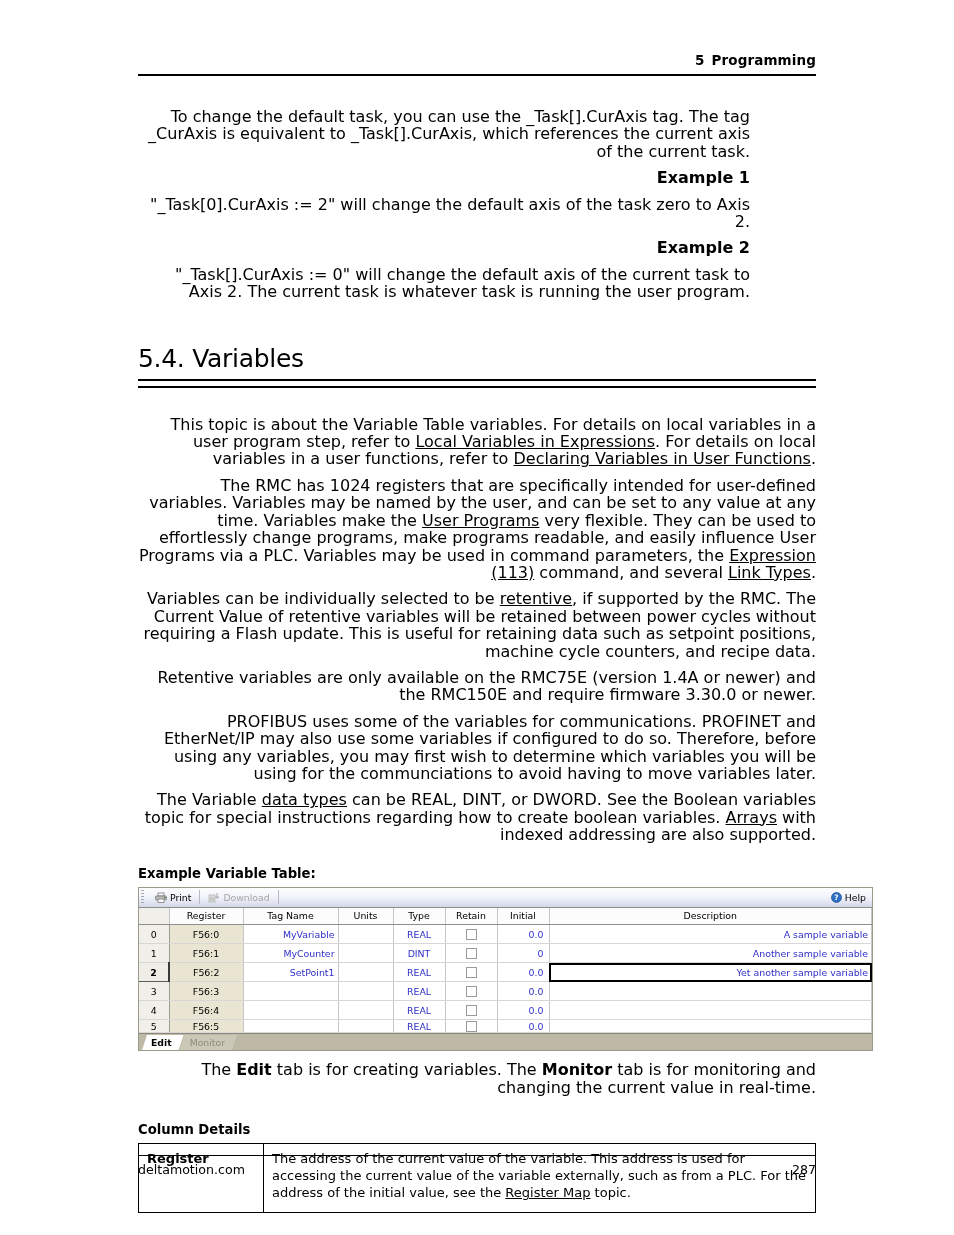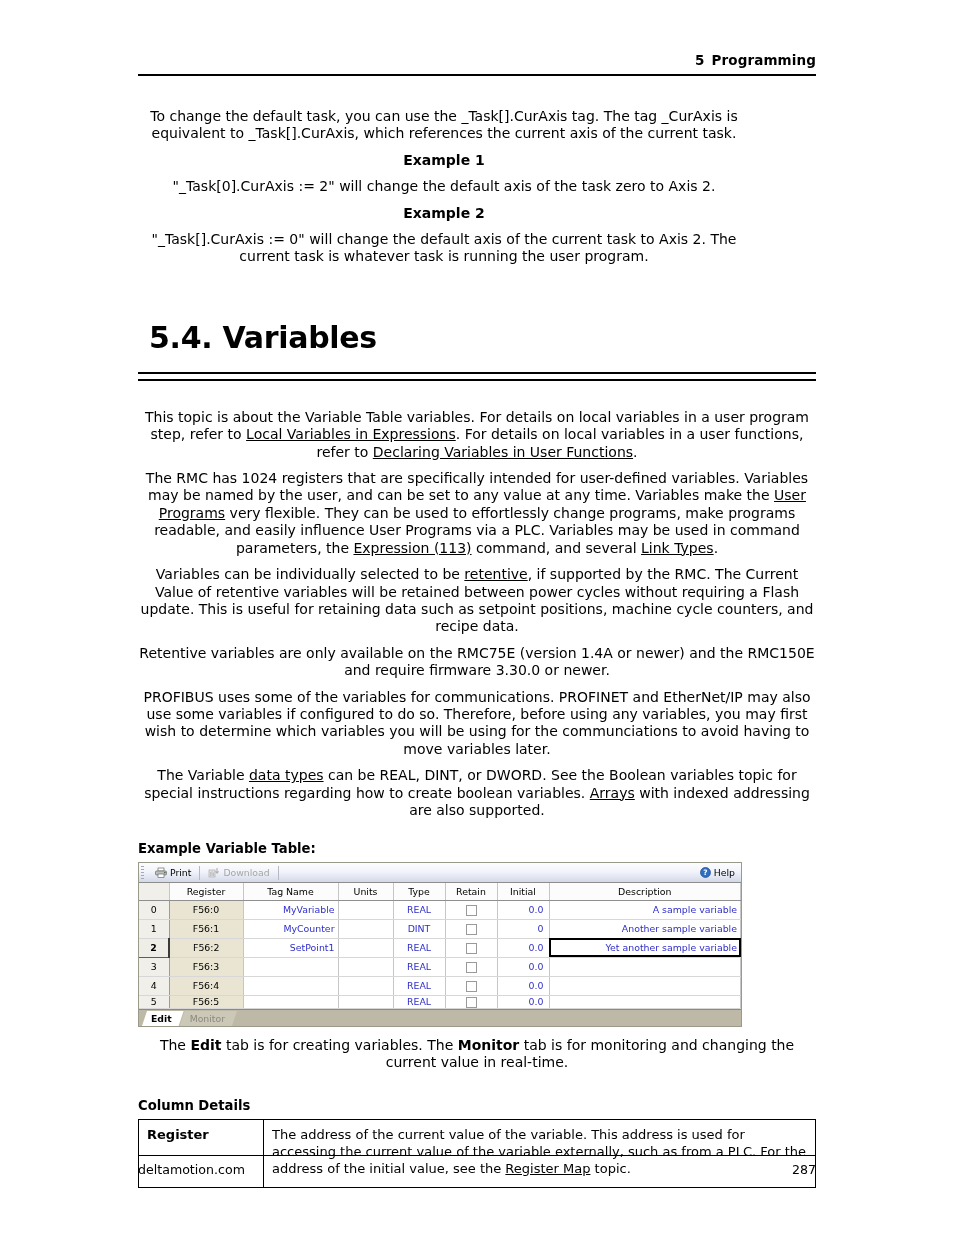--- a/index.html
+++ b/index.html
@@ -47,57 +47,57 @@
 
   
   .content {
     position: absolute;
     left: 138px;
     top: 108px;
     width: 678px;
   }
   p.body {
     margin: 0 0 9px 0;
-    font-size: 14px;
+    font-size: 16px;
     line-height: 17.4px;
-    text-align: center;
+    text-align: right;
   }
   .indent { margin-left: 34px; width: 612px; }
   .bold-lead { font-weight: bold; font-size: 13.2px; margin: 2px 0 3px 0; }
   a.lnk {
     color: #000;
     text-decoration: underline;
   }
 
   
   .h1 {
-    font-size: 30px;
-    font-weight: bold;
+    font-size: 25px;
+    font-weight: normal;
     letter-spacing: -0.3px;
-    margin: 11px;
+    margin: 0;
     padding: 0 0 6px 0;
   }
   .h1-rule {
     width: 678px;
     height: 5px;
     border-top: 2px solid #000;
     border-bottom: 2px solid #000;
     background: #fff;
     margin-bottom: 28px;
   }
 
   .caption {
     font-size: 13.2px;
     font-weight: bold;
     margin: 22px 0 6px 0;
   }
 
   
   .app {
-    width: 604px;
+    width: 735px;
     border: 1px solid #9a9a8a;
     background: #ef4444;
     font-family: "DejaVu Sans", sans-serif;
     position: relative;
     box-sizing: border-box;
   }
   .app-toolbar {
     height: 20px;
     background: linear-gradient(to bottom, #fdfdff 0%, #f2f4fb 45%, #dfe3f0 80%, #d3d8e8 100%);
     border-bottom: 1px solid #8d8d8d;

